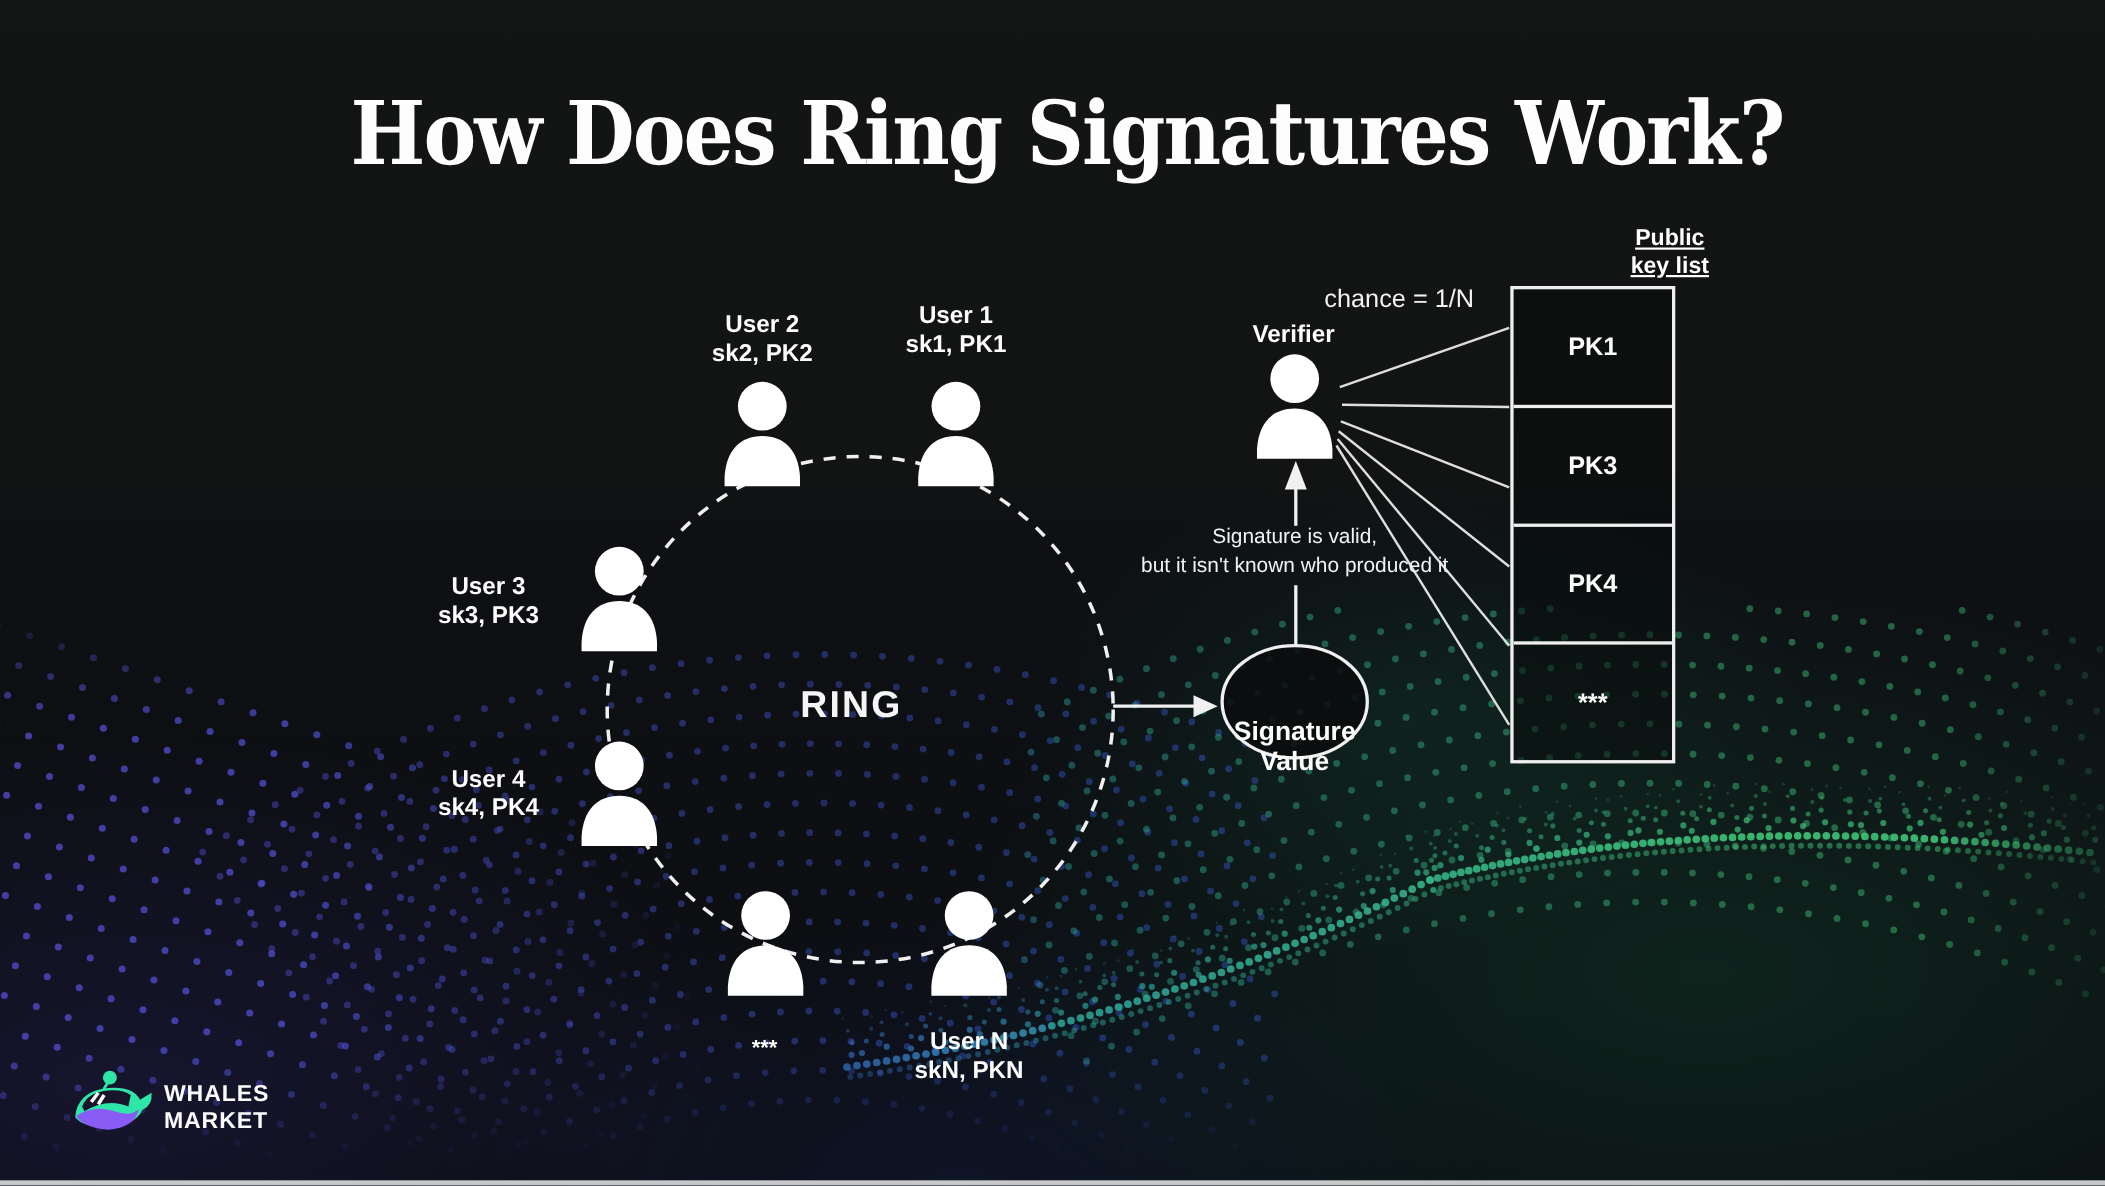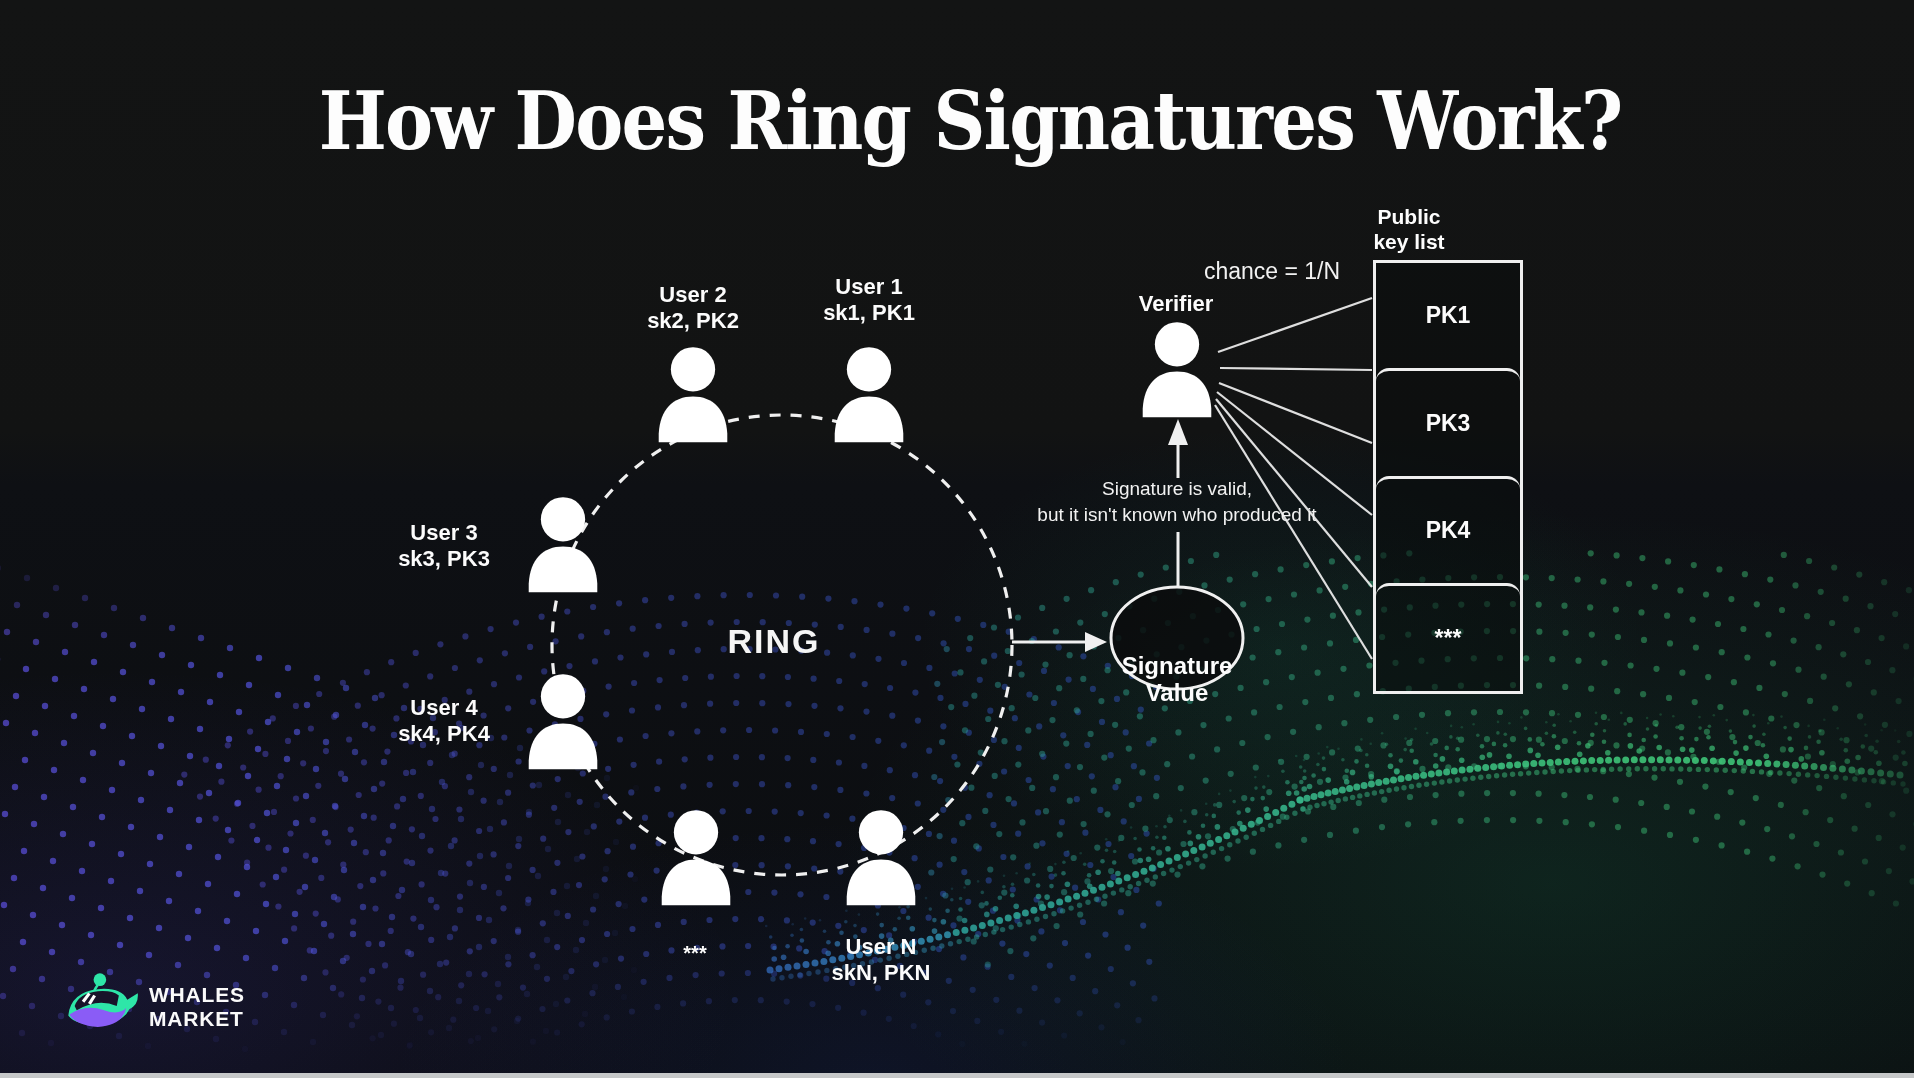--- a/index.html
+++ b/index.html
@@ -33,32 +33,32 @@
     position:absolute;transform:translateX(-50%);text-align:center;
     font-size:19px;line-height:26px;font-weight:normal;white-space:nowrap;color:#f2f2f2;
   }
   .note span{display:block;}
   .sig-text{
     position:absolute;transform:translateX(-50%);text-align:center;
     font-weight:bold;font-size:24px;line-height:27px;color:#fdfdfd;margin-top:40px;
   }
   .sig-text span{display:block;}
   .pk-title{
-    position:absolute;left:1334px;top:204px;width:150px;text-align:center;
-    font-weight:bold;font-size:21px;line-height:25px;color:#fdfdfd;
+    position:absolute;left:1443px;top:204px;width:150px;text-align:center;
+    font-weight:bold;font-size:21px;line-height:25px;color:#fdfdfd;text-decoration:underline;
   }
   .pk-title span{display:block;}
   .pk-table{
     position:absolute;left:1373px;top:260px;width:150px;height:434px;
     border:3px solid #efefef;box-sizing:border-box;display:flex;flex-direction:column;
     background:rgba(10,12,13,0.55);
   }
   .pk-cell{
     flex:1;display:flex;align-items:center;justify-content:center;
-    font-weight:bold;font-size:23px;border-top:3px solid #efefef;color:#fcfcfc;border-radius:13px;
+    font-weight:bold;font-size:23px;border-top:3px solid #efefef;color:#fcfcfc;
   }
   .pk-cell:first-child{border-top:none;}
   .brand{position:absolute;left:62px;top:966px;width:290px;height:86px;}
   .brand-whale{position:absolute;left:0;top:0;width:80px;height:80px;}
   .brand-name{
     position:absolute;left:87px;top:17px;font-weight:bold;font-size:21px;
     line-height:24px;letter-spacing:0.8px;color:#fafafa;
   }
   .brand-name span{display:block;}
   .bottom-strip{position:absolute;left:0;right:0;bottom:0;height:5px;background:#c6c8c9;}

